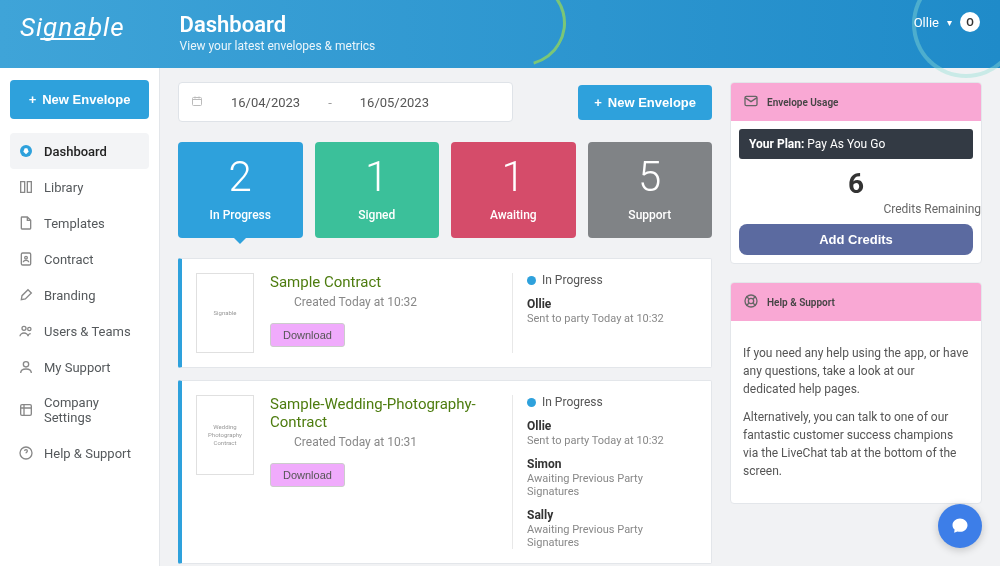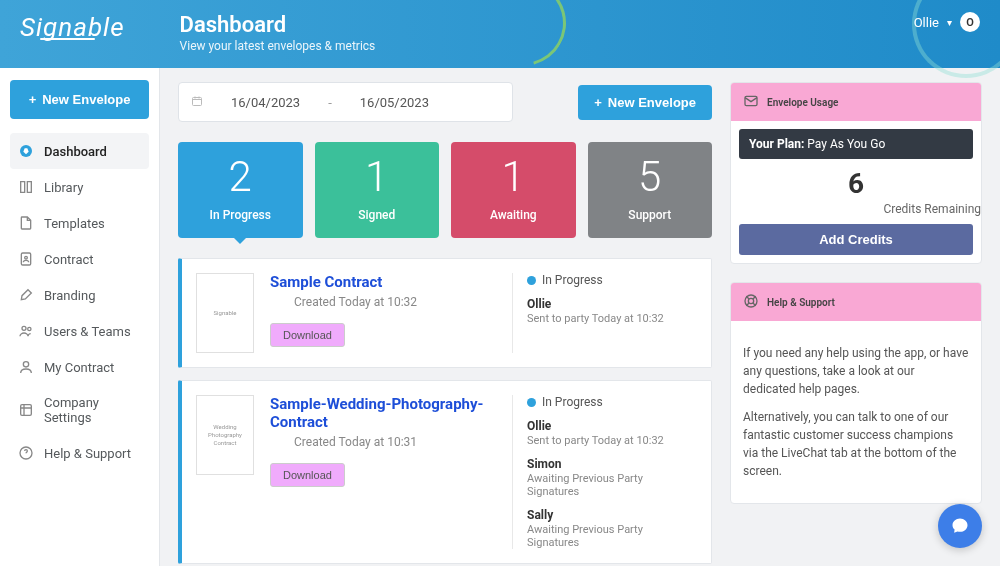--- a/index.html
+++ b/index.html
@@ -44,39 +44,39 @@
 .metric.blue { background: #2ea1dc; }
 .metric.green { background: #3bc09a; }
 .metric.red { background: #d54c6a; }
 .metric.gray { background: #808386; }
 .metric.blue::after { content: ''; position: absolute; bottom: -6px; left: 50%; transform: translateX(-50%); border-left: 8px solid transparent; border-right: 8px solid transparent; border-top: 8px solid #2ea1dc; }
 
 .env-list { display: flex; flex-direction: column; gap: 12px; }
 .env-card { background: white; border: 1px solid #e3e6ea; border-left: 4px solid #2ea1dc; border-radius: 2px; display: flex; padding: 14px; gap: 16px; }
 .thumb { width: 58px; height: 80px; border: 1px solid #e0e0e0; background: #fff; display: flex; align-items: center; justify-content: center; font-size: 6px; color: #999; text-align: center; padding: 4px; flex-shrink: 0; line-height: 1.3; }
 .env-info { flex: 1; min-width: 0; }
-.env-title { font-size: 15px; font-weight: 700; color: #1d4ed8; word-break: break-word; }
+.env-title { font-size: 15px; font-weight: 400; color: #4d7c0f; word-break: break-word; }
 .env-created { font-size: 12px; color: #888; margin-top: 4px; margin-left: 24px; }
 .dl-btn { margin-top: 14px; background: #f0abfc; border: 1px solid #ccc; border-radius: 3px; padding: 5px 12px; font-size: 11px; color: #555; cursor: pointer; }
 .env-status { width: 185px; border-left: 1px solid #e8e8e8; padding-left: 14px; flex-shrink: 0; }
 .status-pill { display: flex; align-items: center; gap: 6px; font-size: 12px; color: #555; }
 .status-dot { width: 9px; height: 9px; border-radius: 50%; background: #2ea1dc; display: inline-block; }
 .party { margin-top: 10px; }
 .party-name { font-size: 12px; font-weight: 700; color: #333; }
 .party-status { font-size: 11px; color: #888; margin-top: 1px; }
 
 .panel { background: white; border: 1px solid #e3e6ea; border-radius: 4px; overflow: hidden; }
 .panel-head { background: #f9a8d4; padding: 10px 12px; display: flex; align-items: center; gap: 8px; color: #444; font-size: 10px; font-weight: 600; }
 .panel-head svg { width: 16px; height: 16px; color: #666; }
 .panel-body { padding: 23px 12px; font-size: 12px; color: #555; line-height: 1.5; }
 .plan-bar { background: #333a44; color: #fff; padding: 8px 10px; font-size: 12px; border-radius: 3px; margin: 8px; }
 .plan-bar b { font-weight: 700; }
 .credits-num { font-size: 28px; font-weight: 700; text-align: center; margin-top: 4px; color: #333; }
 .credits-lbl { font-size: 12px; text-align: right; color: #666; margin-top: 2px; }
-.add-credits { background: #5b6aa0; color: white; border: none; width: calc(100% - 16px); margin: 8px; padding: 8px; border-radius: 3px; font-size: 13px; font-weight: 600; cursor: pointer; }
+.add-credits { background: #5b6aa0; color: white; border: none; width: calc(100% - 16px); margin: 8px; padding: 8px; border-radius: 8px; font-size: 13px; font-weight: 600; cursor: pointer; }
 .panel-body p + p { margin-top: 10px; }
 
 .fab { position: absolute; bottom: 18px; right: 18px; width: 44px; height: 44px; background: #3d7ee8; border-radius: 50%; display: flex; align-items: center; justify-content: center; cursor: pointer; box-shadow: 0 2px 8px rgba(0,0,0,0.2); }
 .fab svg { width: 20px; height: 20px; color: white; }
 </style>
 </head>
 <body>
 
 <div class="header">
   <div class="logo">Signable</div>
@@ -152,21 +152,21 @@
           </span>
           <span>Users &amp; Teams</span>
         </div>
         <div class="nav-item">
           <span class="nav-icon">
             <svg viewBox="0 0 24 24" fill="none" stroke="currentColor" stroke-width="2">
               <circle cx="12" cy="8" r="4"></circle>
               <path d="M4 21c0-4 4-6 8-6s8 2 8 6"></path>
             </svg>
           </span>
-          <span>My Contract</span>
+          <span>My Support</span>
         </div>
         <div class="nav-item">
           <span class="nav-icon">
             <svg viewBox="0 0 24 24" fill="none" stroke="currentColor" stroke-width="2">
               <rect x="4" y="4" width="16" height="16" rx="2"></rect>
               <path d="M4 9h16M9 4v16"></path>
             </svg>
           </span>
           <span>Company Settings</span>
         </div>

